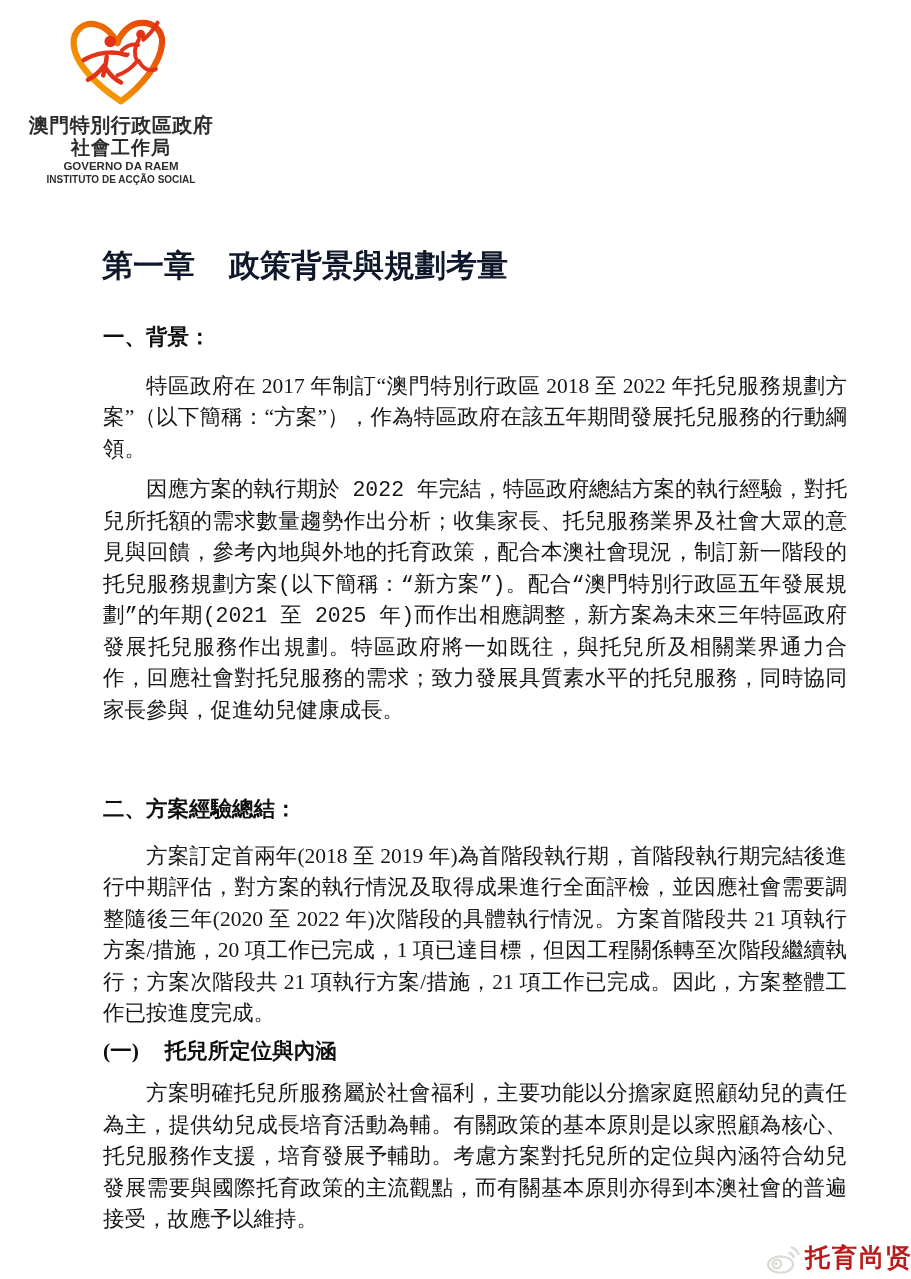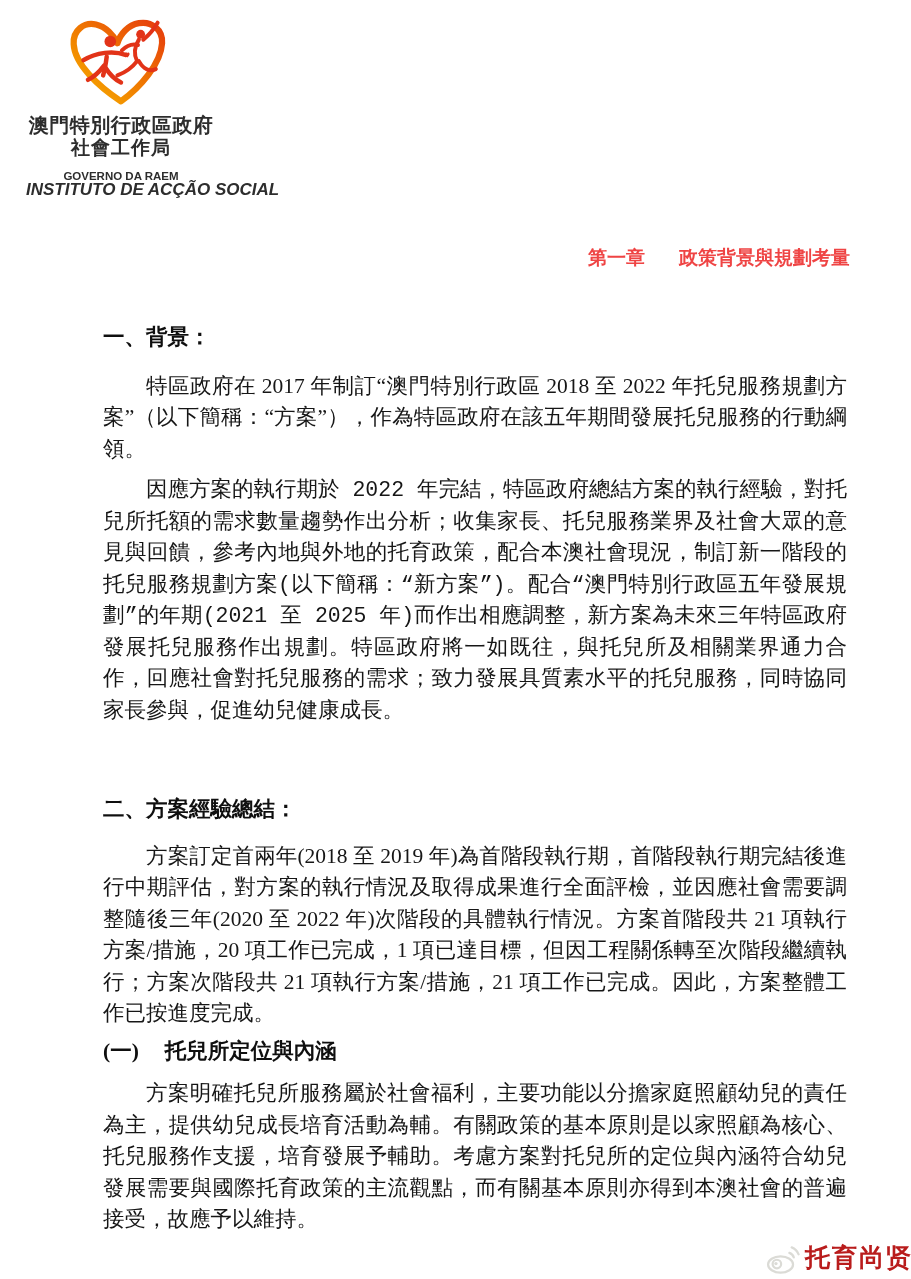--- a/index.html
+++ b/index.html
@@ -20,45 +20,45 @@
     left: 26px;
     top: 12px;
     width: 190px;
     text-align: center;
     color: #2d2d2d;
     font-family: "Liberation Sans", "DejaVu Sans", sans-serif;
   }
   .org-logo { display:block; margin: 0 auto 2px auto; width: 126px; height: 100px; }
   .org-zh1 { font-size: 20px; font-weight: bold; line-height: 23px; white-space: nowrap; letter-spacing: 0.5px; }
   .org-zh2 { font-size: 19px; font-weight: bold; line-height: 22px; letter-spacing: 1px; }
-  .org-pt1 { font-size: 11.5px; font-weight: bold; line-height: 13px; margin-top: 11px; white-space: nowrap; }
-  .org-pt2 { font-size: 17px; font-weight: bold; line-height: 13px; white-space: nowrap; font-style: italic; }
+  .org-pt1 { font-size: 11.5px; font-weight: bold; line-height: 13px; margin-top: 1px; white-space: nowrap; }
+  .org-pt2 { font-size: 10px; font-weight: bold; line-height: 13px; white-space: nowrap; }
 
   
   .title-block {
     position: absolute;
     left: 102px;
     top: 131px;
     width: 748px;
     text-align: center;
     font-weight: bold;
     color: #111;
   }
   .title-line1 { font-size: 29px; line-height: 35px; letter-spacing: 3px; }
   .title-line2 { font-size: 27.5px; line-height: 36px; letter-spacing: 0.5px; }
 
   .chapter-heading {
     position: absolute;
     left: 102px;
     top: 245px;
     width: 748px;
-    text-align: right;
-    font-size: 19px;
+    text-align: left;
+    font-size: 31px;
     font-weight: bold;
-    color: #ef4444;
+    color: #0f172a;
   }
   .chapter-heading .chapter-num { margin-right: 34px; }
 
   
   .content {
     position: absolute;
     left: 103px;
     top: 322px;
     width: 744px;
     font-size: 21.5px;

